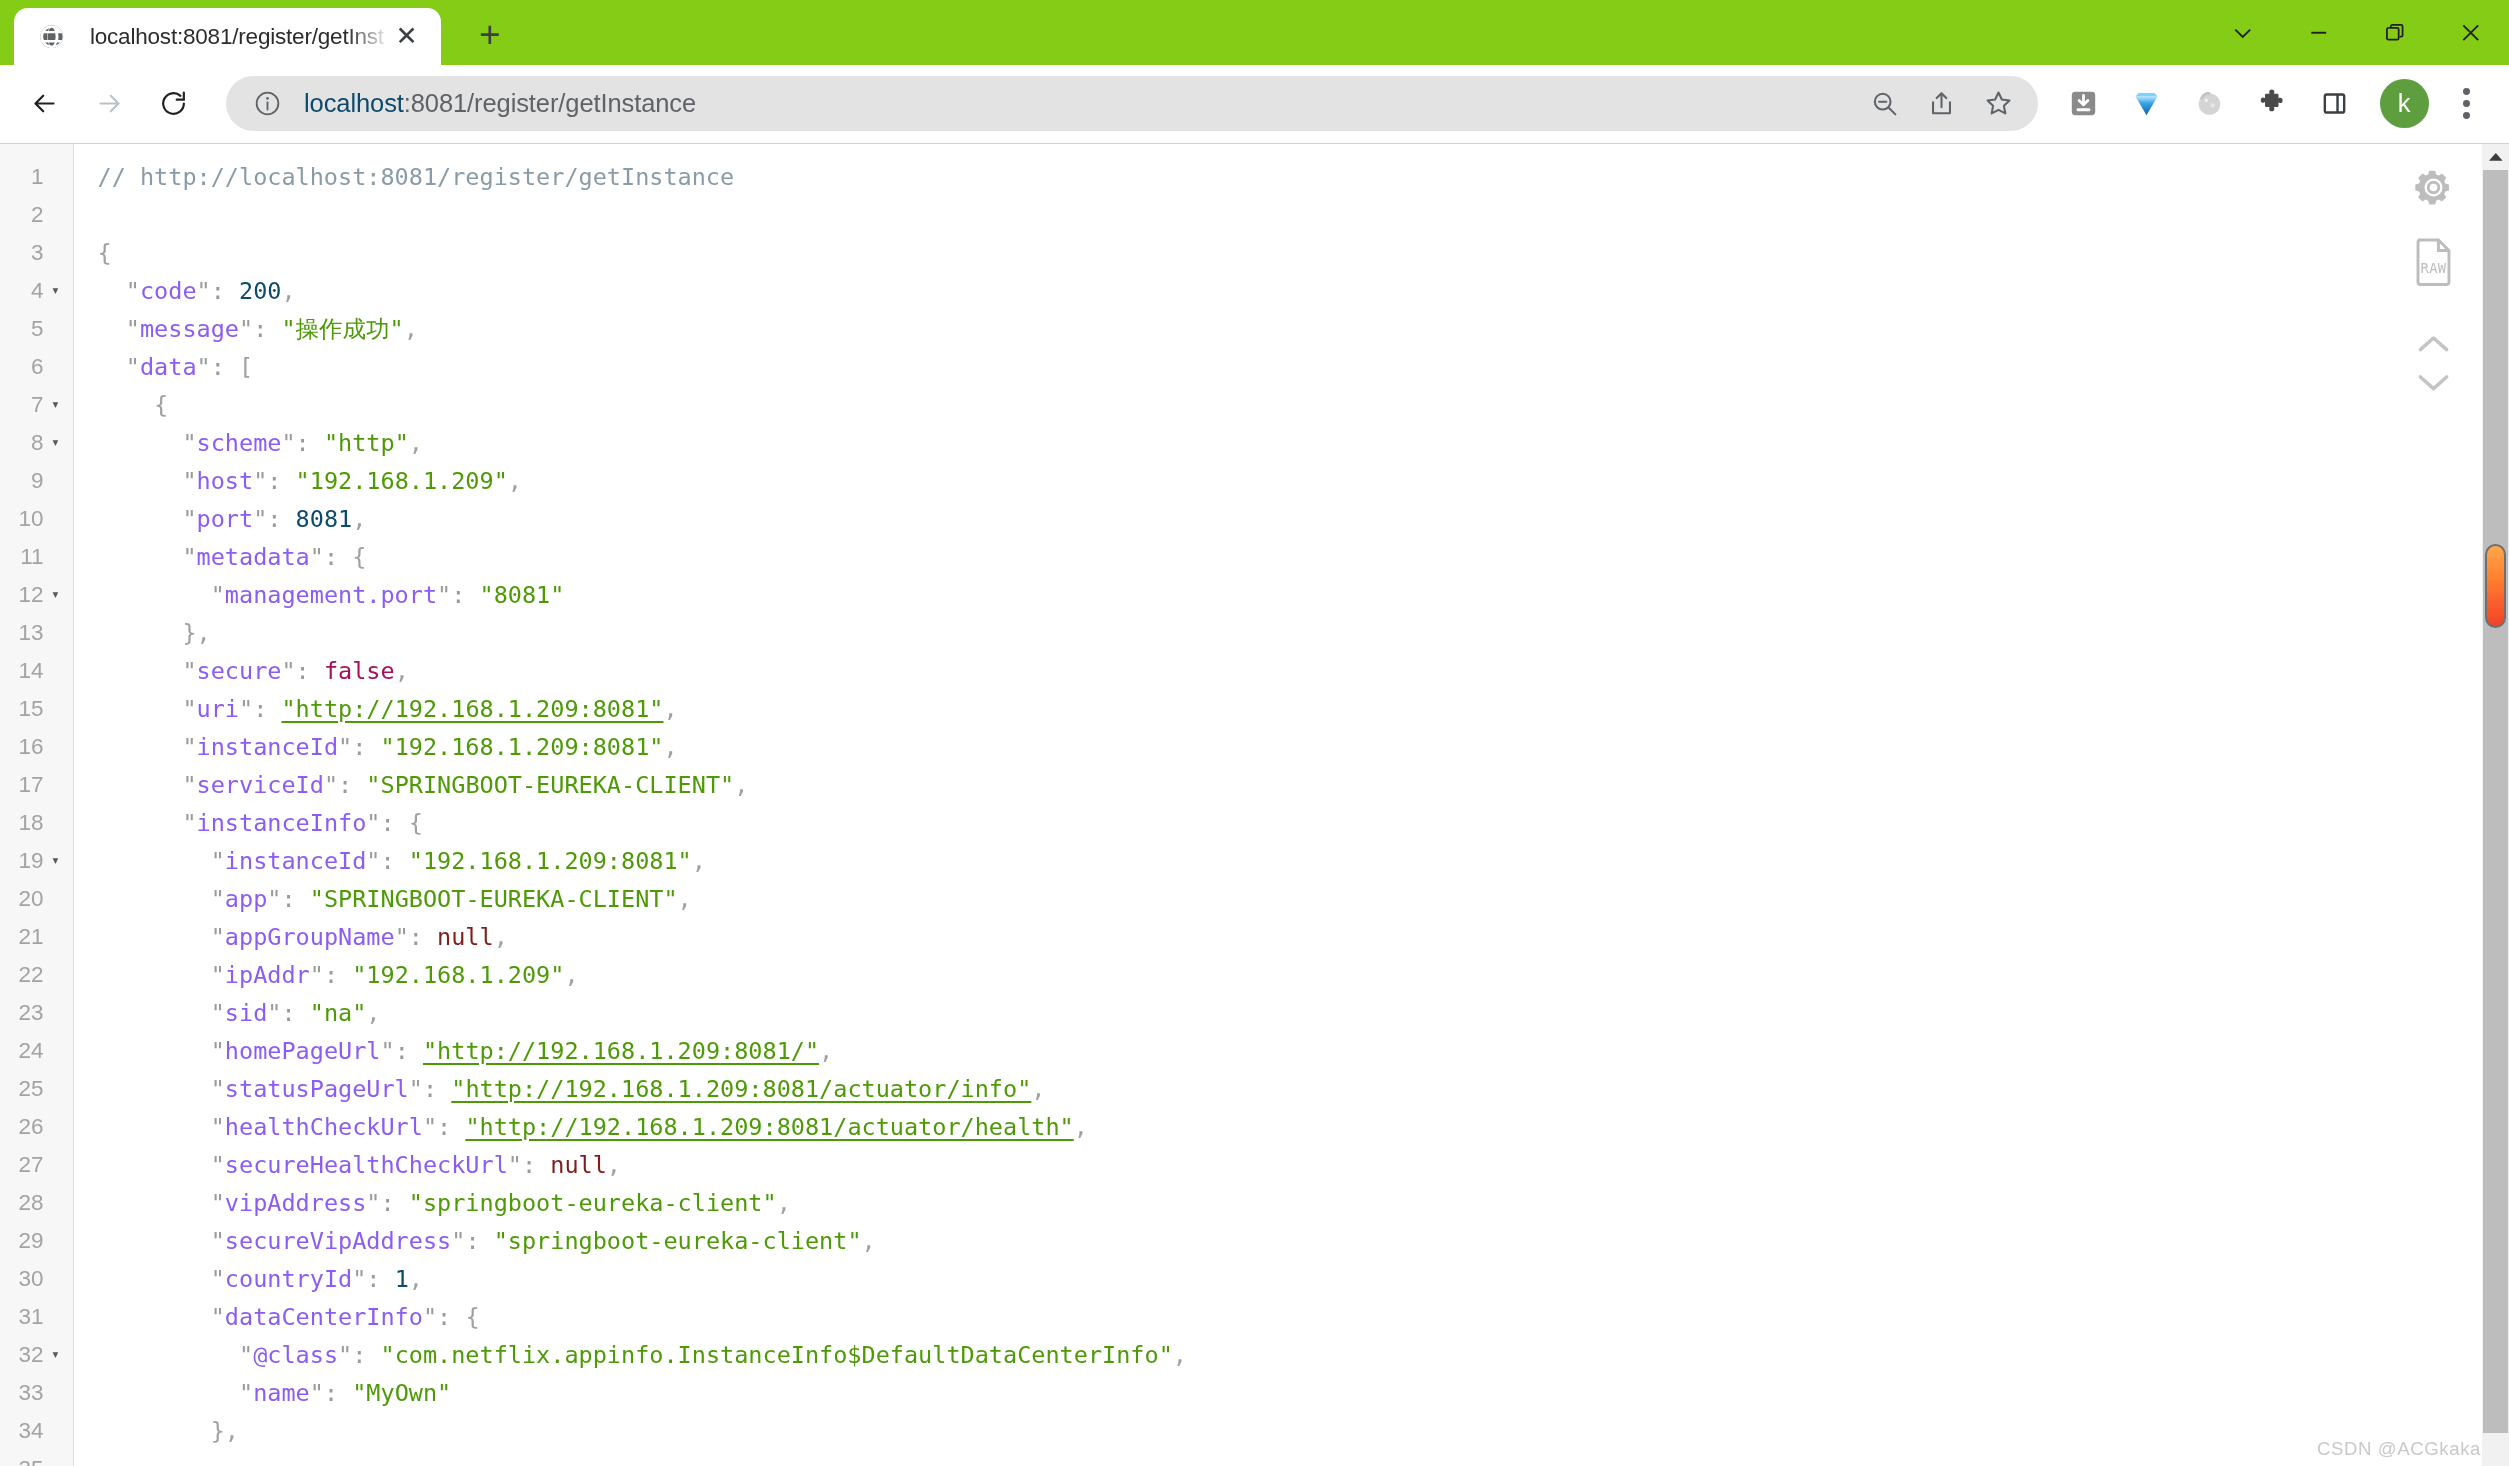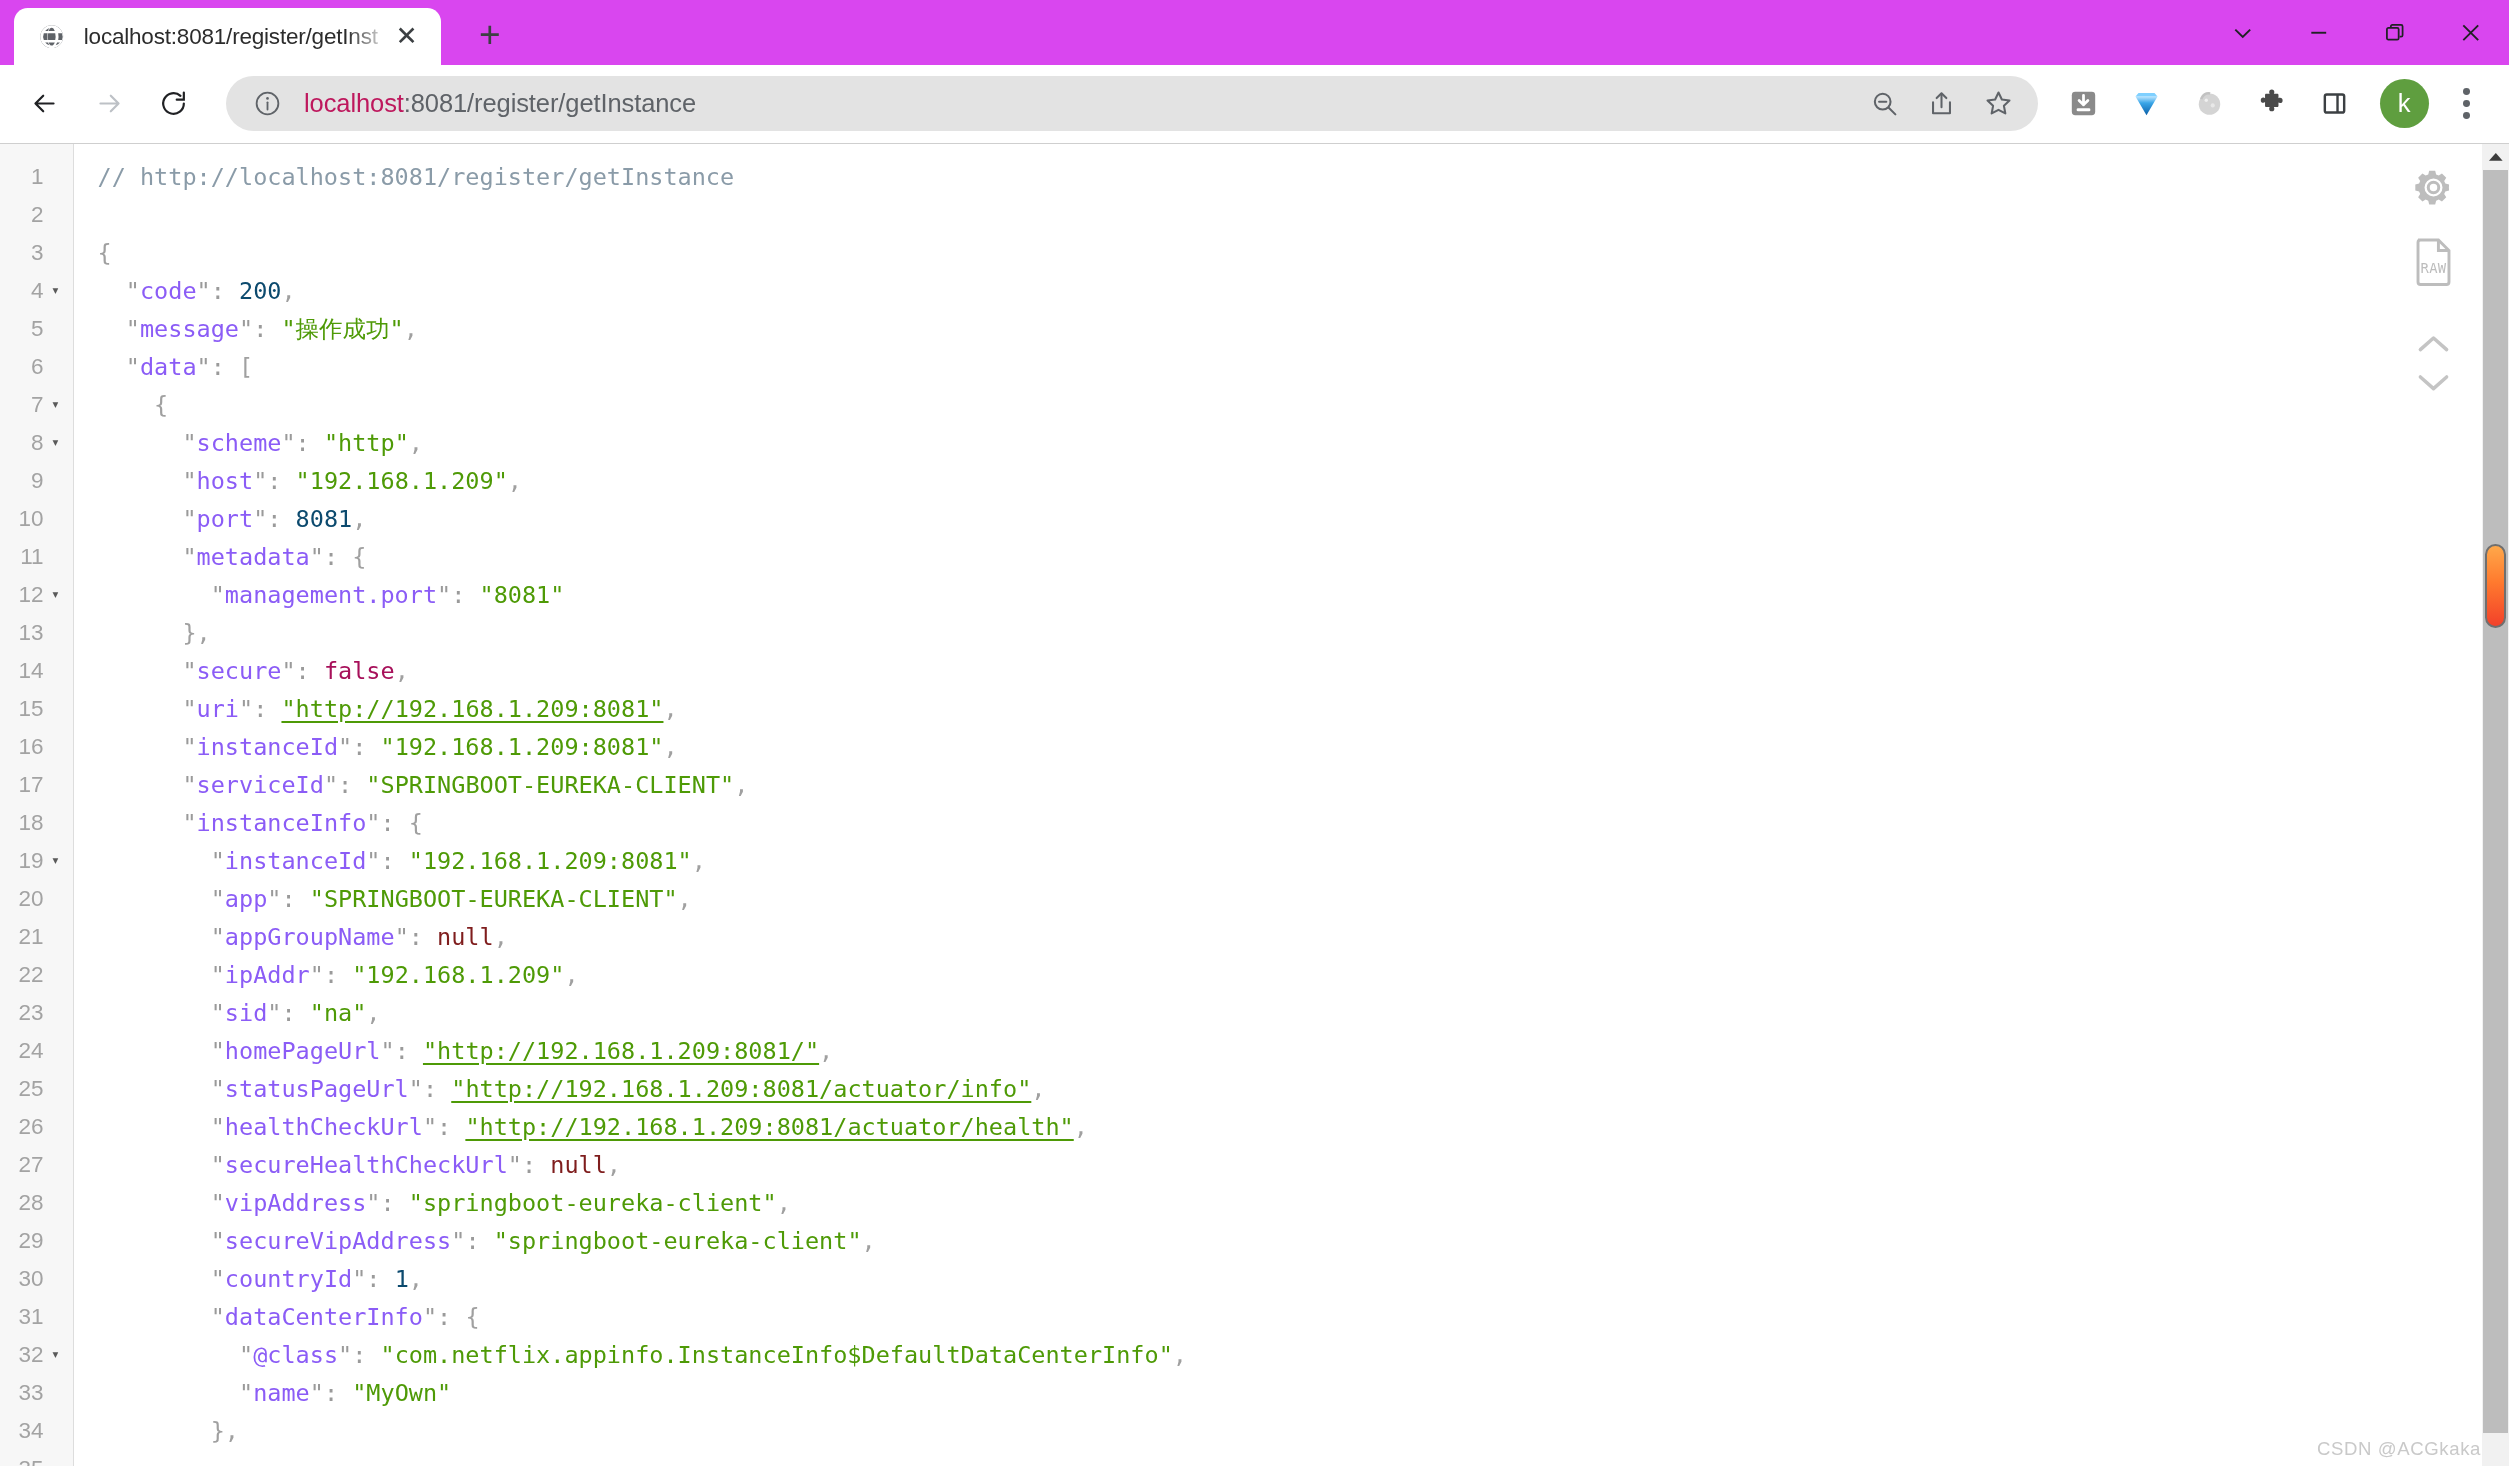--- a/index.html
+++ b/index.html
@@ -9,26 +9,27 @@
     overflow: hidden;
     background: #ffffff;
     font-family: "Liberation Sans", sans-serif;
   }
 
   
   .browser { width: 2509px; height: 1466px; position: relative; display: flex; flex-direction: column; }
 
   .tabstrip {
     height: 65px;
-    background: #d946ef;
+    background: #84cc16;
     display: flex;
     align-items: flex-end;
     padding-left: 13.7px;
     position: relative;
     flex: 0 0 65px;
+    text-align: center;
   }
   .tab {
     height: 57px;
     width: 427px;
     background: #ffffff;
     border-radius: 13.7px 13.7px 0 0;
     display: flex;
     align-items: center;
     padding: 0 17.6px 0 23.5px;
     position: relative;
@@ -110,21 +111,21 @@
   }
   .omni-info { width: 33px; height: 33px; flex: 0 0 33px; margin-right: 19.6px; display:flex; align-items:center; justify-content:center; }
   .omni-url {
     flex: 1 1 auto;
     font-size: 25.5px;
     color: #5f6368;
     white-space: nowrap;
     overflow: hidden;
     letter-spacing: -0.1px;
   }
-  .omni-url .host { color: #be185d; }
+  .omni-url .host { color: #0c4a6e; }
   .omni-actions { display: flex; align-items: center; flex: 0 0 auto; }
   .omni-btn {
     width: 57px; height: 51px;
     display: flex; align-items: center; justify-content: center;
     border-radius: 50%;
     flex: 0 0 57px;
   }
   .ext-icons { display: flex; align-items: center; flex: 0 0 auto; }
   .ext-btn {
     width: 57px; height: 57px;

